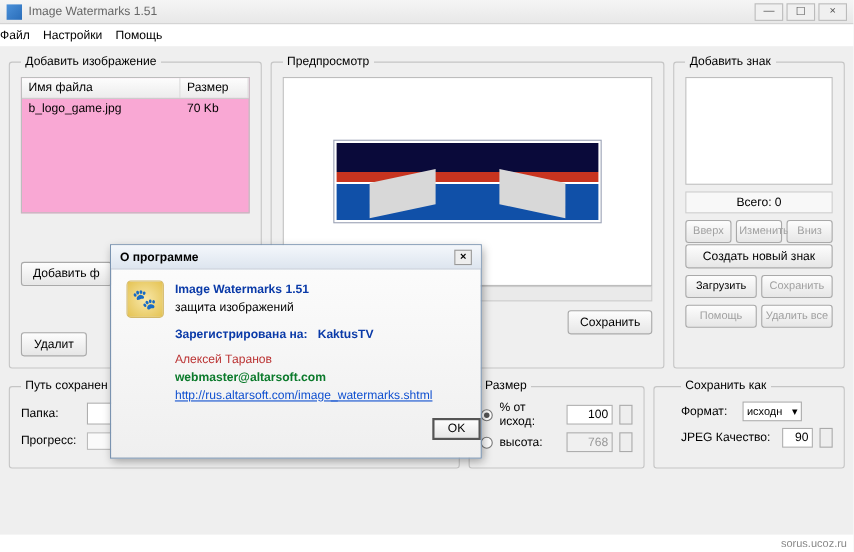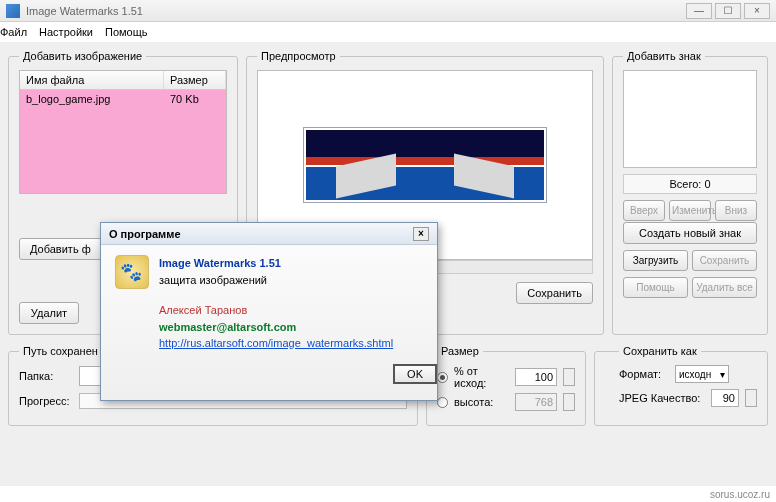--- a/index.html
+++ b/index.html
@@ -204,20 +204,21 @@
     <span>О программе</span>
     <span class="spacer"></span>
     <span class="dlg-close">×</span>
   </div>
   <div class="dlg-body">
     <div class="dlg-icon">🐾</div>
     <div class="dlg-text">
       <div class="t1">Image Watermarks 1.51</div>
       <div>защита изображений</div>
       <div style="height:8px"></div>
+      <div><span class="reg-lbl">Зарегистрирована на:</span>&nbsp;&nbsp;&nbsp;<span class="reg-val">KaktusTV</span></div>
       <div style="height:6px"></div>
       <div class="author">Алексей Таранов</div>
       <div class="email">webmaster@altarsoft.com</div>
       <div class="link">http://rus.altarsoft.com/image_watermarks.shtml</div>
     </div>
   </div>
   <div class="dlg-ok-row">
     <span class="ok-btn">OK</span>
   </div>
 </div>

